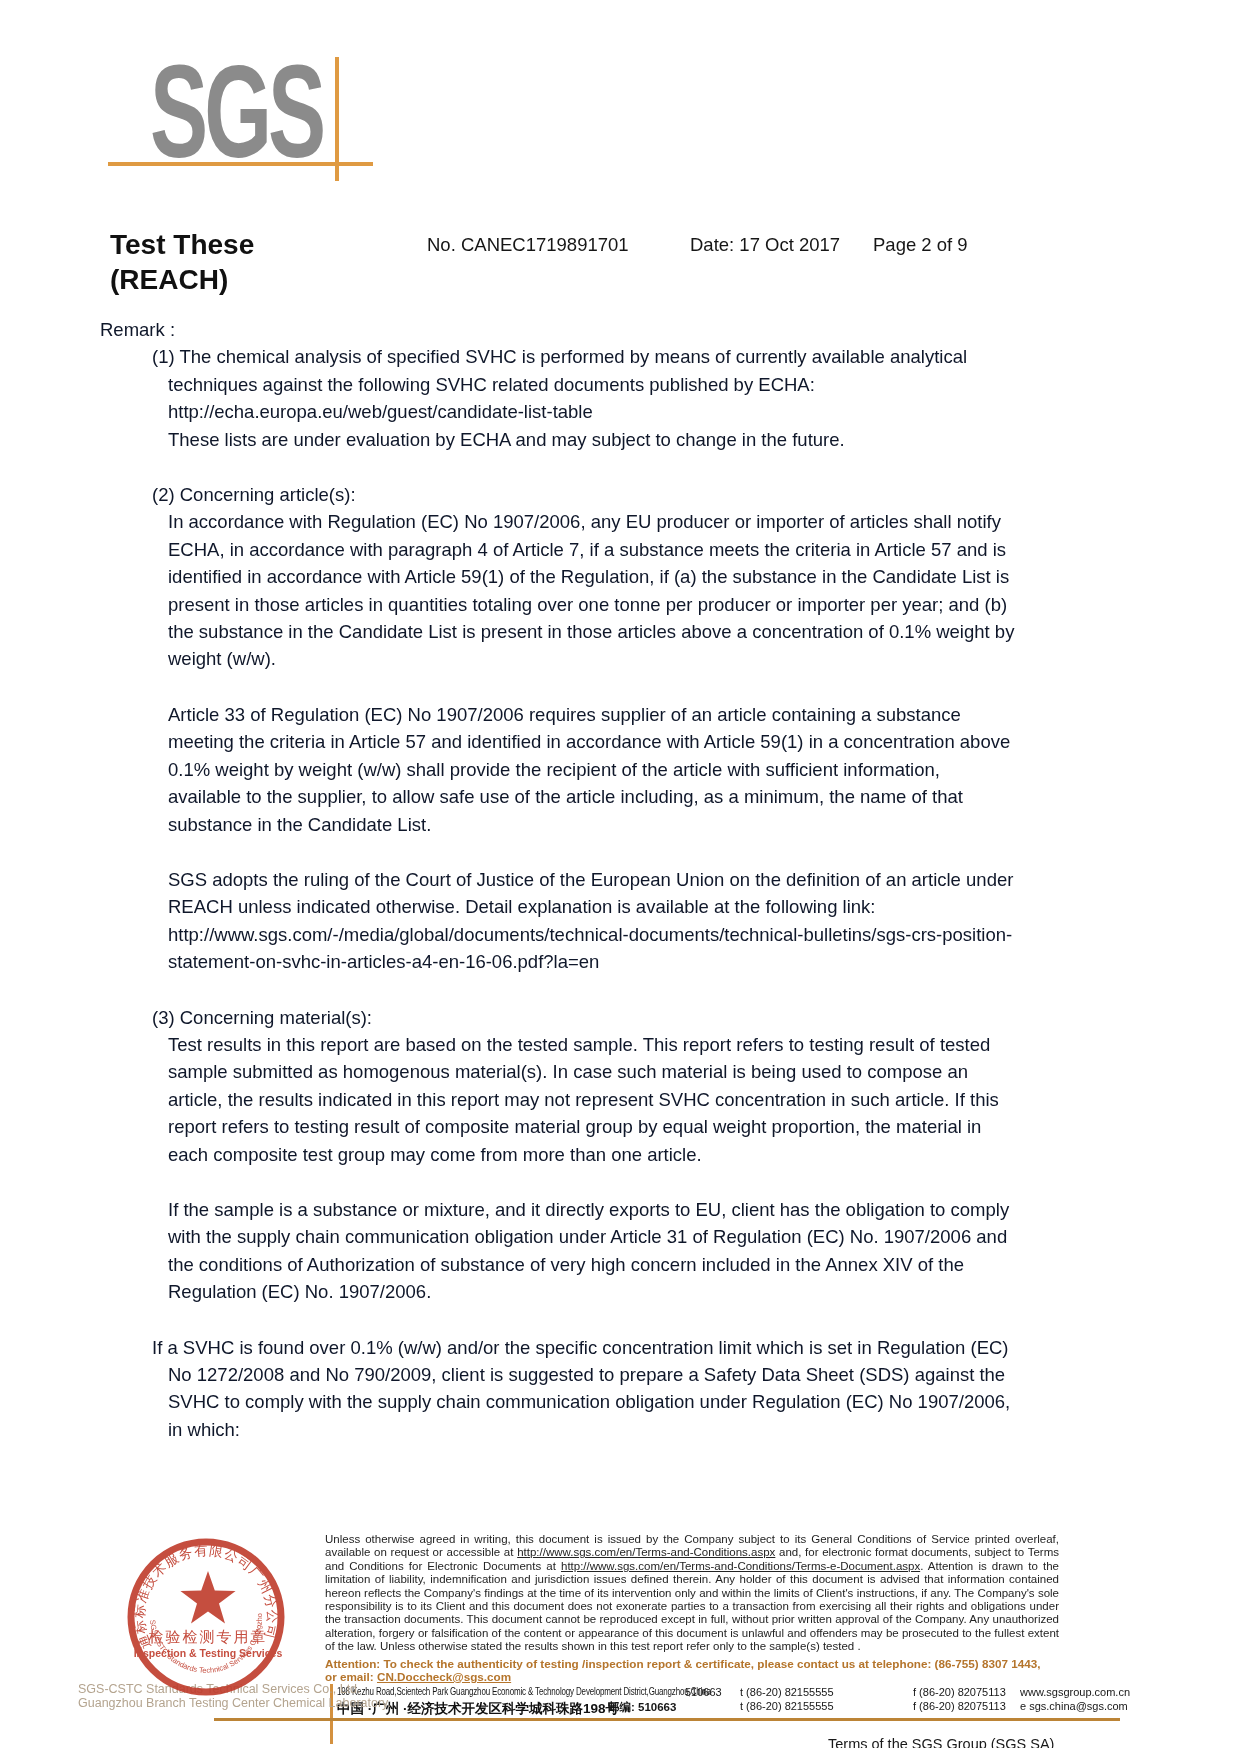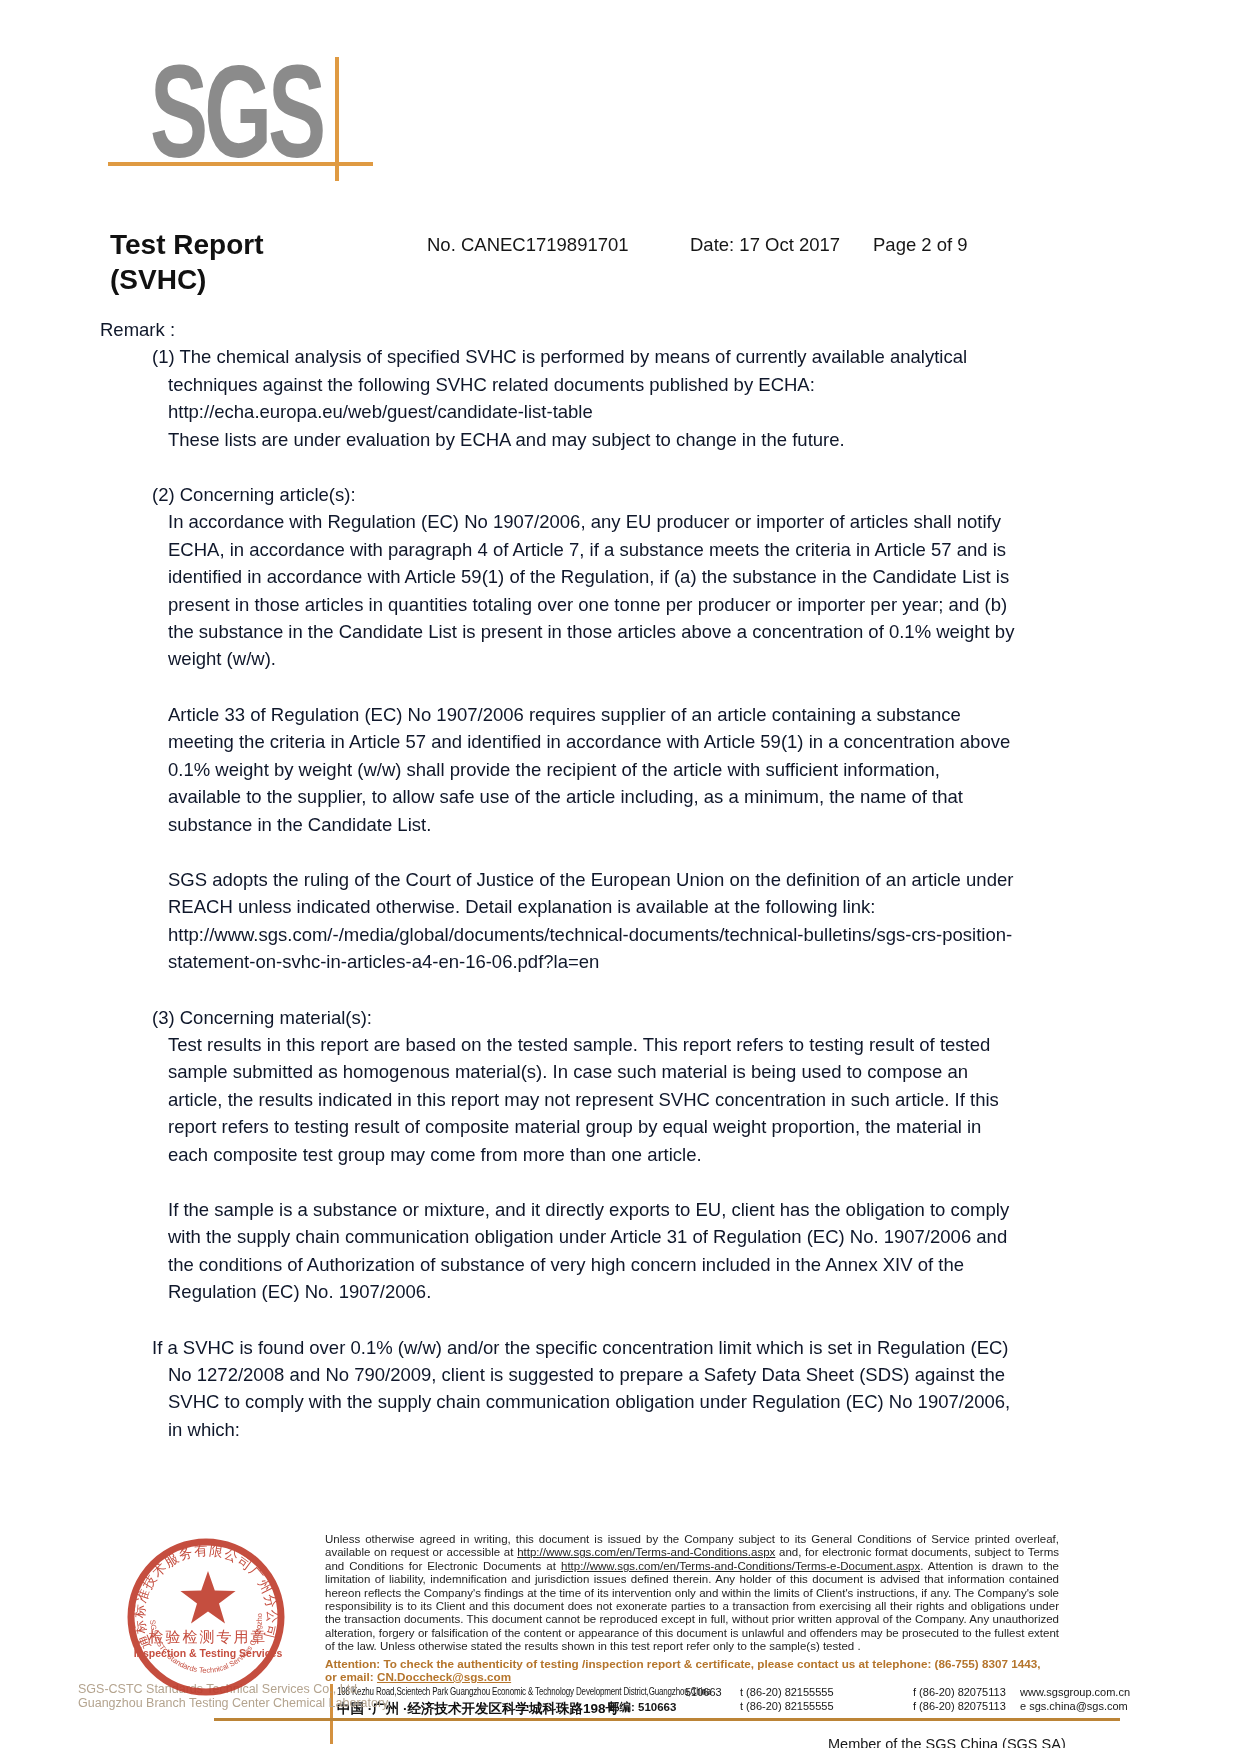--- a/index.html
+++ b/index.html
@@ -66,22 +66,22 @@
 </style>
 </head>
 <body>
 
 <div class="page">
 
   <div class="logo-text">SGS</div>
   <div class="logo-hline"></div>
   <div class="logo-vline"></div>
 
-  <div class="title">Test Report</div>
-  <div class="subtitle">(SVHC)</div>
+  <div class="title">Test These</div>
+  <div class="subtitle">(REACH)</div>
   <div class="meta meta-no">No. CANEC1719891701</div>
   <div class="meta meta-date">Date: 17 Oct 2017</div>
   <div class="meta meta-page">Page 2 of 9</div>
 
   <div class="remark">
     <div class="remark-label">Remark :</div>
     <div class="remark-items">
     <div class="remark-item">
           <div class="rp"><span class="rnum">(1) </span>The chemical analysis of specified SVHC is performed by means of currently available analytical techniques against the following SVHC related documents published by ECHA:
 http://echa.europa.eu/web/guest/candidate-list-table
@@ -132,21 +132,21 @@
     </div>
     <div class="addr-row addr-row2">
       <span class="addr-item addr-cn">中国 ·广州 ·经济技术开发区科学城科珠路198号</span>
       <span class="addr-item addr-postal-cn">邮编: 510663</span>
       <span class="addr-item addr-tel">t (86-20) 82155555</span>
       <span class="addr-item addr-fax">f (86-20) 82075113</span>
       <span class="addr-item addr-email">e  sgs.china@sgs.com</span>
     </div>
   </div>
 
-  <div class="member">Member of the SGS China (SGS SA)</div>
+  <div class="member">Terms of the SGS Group (SGS SA)</div>
 
   <svg class="stamp" viewBox="0 0 180 170">
     <defs>
       <path id="arcTop" d="M 34.3 116 A 62 62 0 1 1 141.7 116" fill="none"></path>
       <path id="arcBottom" d="M 32.2 80.1 A 56 56 0 1 0 143.8 80.1" fill="none"></path>
     </defs>
     <g fill="#bf3b2b">
       <circle cx="88" cy="85" r="75" fill="none" stroke="#bf3b2b" stroke-width="7"></circle>
       <polygon points="90,39 96.8,58.6 117.6,59 101,71.6 107,91.5 90,79.6 73,91.5 79,71.6 62.4,59 83.2,58.6"></polygon>
       <text font-size="13.5" letter-spacing="1">

